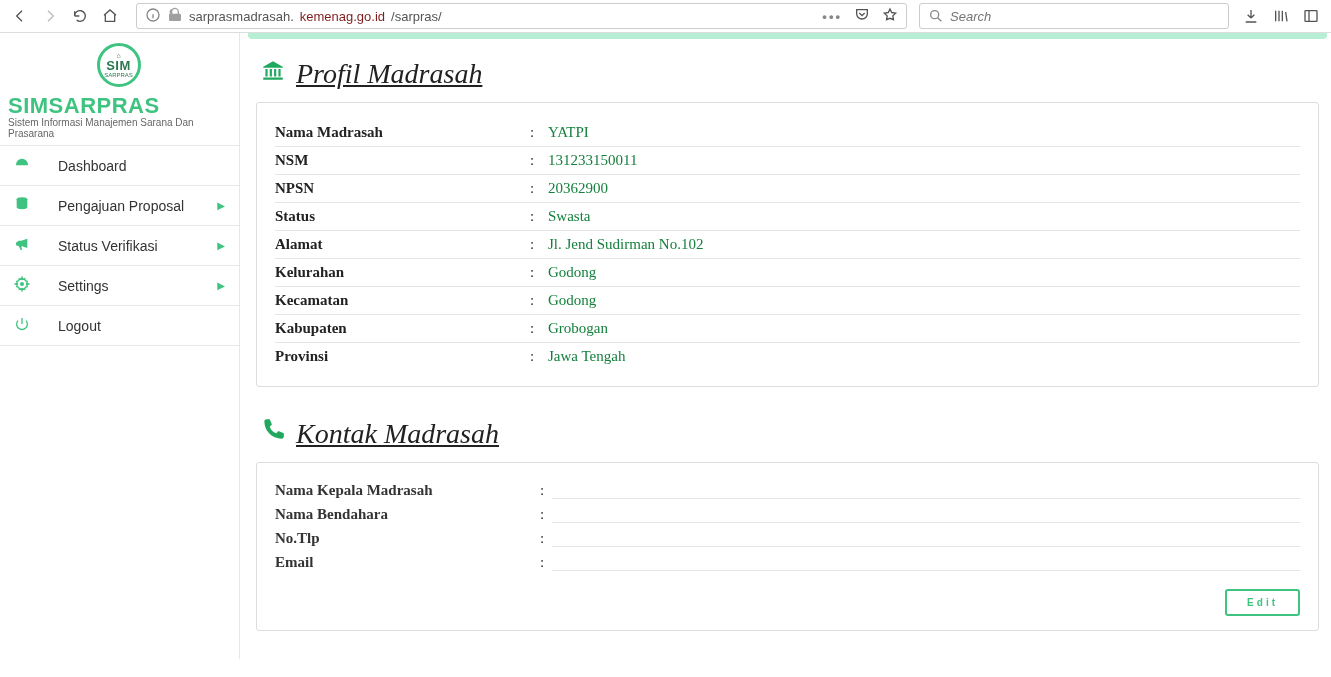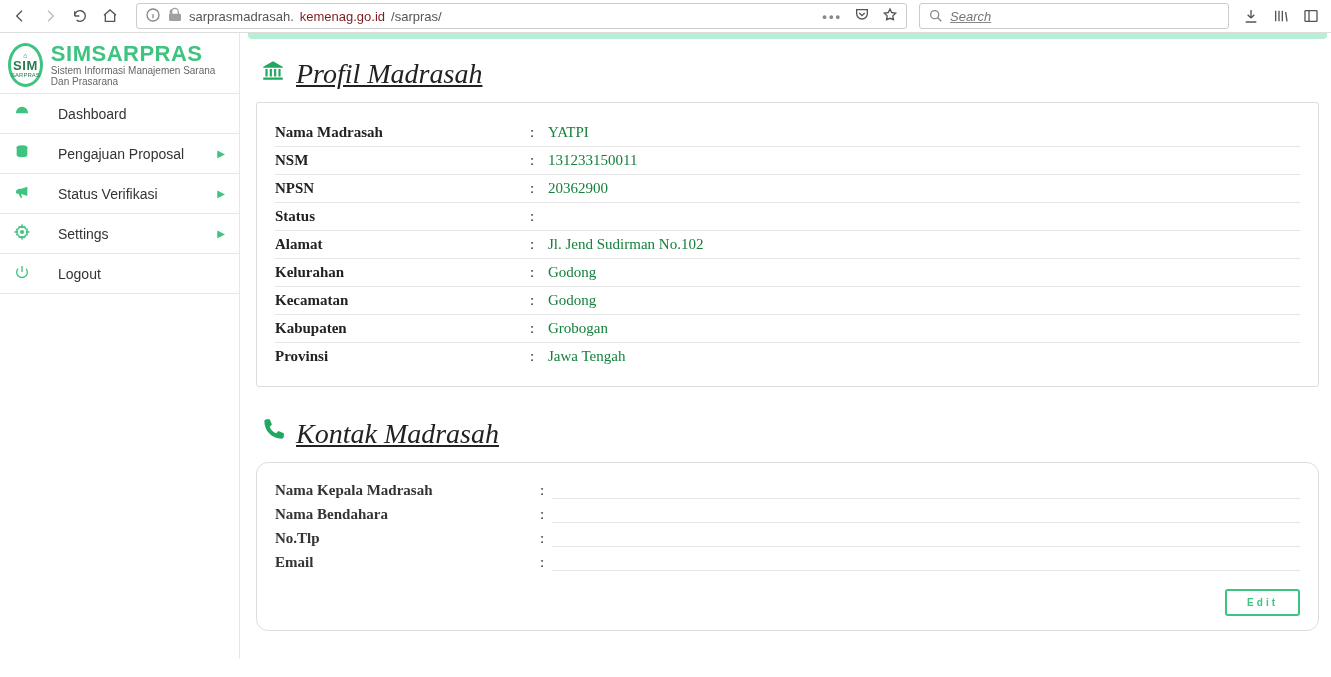--- a/index.html
+++ b/index.html
@@ -6,27 +6,27 @@
   body { font-family: "Segoe UI", Arial, sans-serif; font-size: 13px; background: #fff; color: #333; width: 1331px; }
 
   
   .browser-toolbar { height: 33px; border-bottom: 1px solid #ddd; display: flex; align-items: center; padding: 0 6px; gap: 2px; }
   .tb-btn { width: 28px; height: 28px; display: flex; align-items: center; justify-content: center; color: #555; border-radius: 4px; cursor: pointer; }
   .tb-btn svg { width: 16px; height: 16px; }
   .url-bar { flex: 1; margin: 0 10px; height: 26px; border: 1px solid #ccc; border-radius: 3px; display: flex; align-items: center; padding: 0 8px; gap: 6px; color: #555; }
   .url-bar .host { color: #7f1d1d; }
   .url-bar .info-icon, .url-bar .lock-icon { color: #888; }
   .url-spacer { flex: 1; }
-  .search-bar { width: 310px; height: 26px; border: 1px solid #ccc; border-radius: 3px; display: flex; align-items: center; padding: 0 8px; gap: 6px; color: #888; font-style: italic; margin-right: 6px; text-decoration: underline;}
+  .search-bar { width: 310px; height: 26px; border: 1px solid #ccc; border-radius: 3px; display: flex; align-items: center; padding: 0 8px; gap: 6px; color: #888; font-style: italic; margin-right: 6px;}
   .search-bar input { border: none; outline: none; flex: 1; font-style: italic; font-size: 13px; }
 
   
   .page { display: flex; }
   .sidebar { width: 240px; border-right: 1px solid #e7e7e7; }
-  .logo-block { display: flex; align-items: center; gap: 8px; padding: 10px 10px 6px 8px; }
+  .logo-block { display: flex; align-items: center; gap: 8px; padding: 10px 10px 6px 8px; flex-direction: column; }
   .logo-circle { width: 44px; height: 44px; border: 3px solid #3fc380; border-radius: 50%; display: flex; flex-direction: column; align-items: center; justify-content: center; }
   .logo-circle .top { font-size: 7px; color: #2b7a4f; }
   .logo-circle .mid { font-size: 13px; font-weight: bold; color: #2b7a4f; letter-spacing: 0.5px; line-height: 1; }
   .logo-circle .bot { font-size: 6px; color: #2b7a4f; }
   .logo-text .title { font-size: 22px; font-weight: 700; color: #3fc380; letter-spacing: 0.5px; line-height: 1; }
   .logo-text .sub { font-size: 10px; color: #666; }
 
   .nav { list-style: none; border-top: 1px solid #e7e7e7; }
   .nav li { border-bottom: 1px solid #e7e7e7; font-size: 14px; cursor: pointer; }
   .nav a { display: flex; align-items: center; gap: 28px; padding: 10px 14px; color: #333; text-decoration: none; }
@@ -41,21 +41,21 @@
   .section-title .sec-icon { color: #21a85f; }
 
   .card { border: 1px solid #ddd; border-radius: 3px; margin: 0 8px 30px 8px; padding: 16px 18px; font-family: Georgia, "Times New Roman", serif; }
 
   .row { display: flex; align-items: center; border-bottom: 1px solid #e5e5e5; padding: 5px 0; }
   .row:last-child { border-bottom: none; }
   .row .label { width: 255px; font-weight: bold; font-size: 15px; color: #222; }
   .row .colon { width: 18px; font-size: 15px; }
   .row .value { flex: 1; font-size: 15px; color: #15803d; }
 
-  .card2 { font-family: Georgia, "Times New Roman", serif; border: 1px solid #ddd; border-radius: 12px; margin: 0 8px 8px 8px; padding: 16px 18px 14px 18px; }
+  .card2 { font-family: Georgia, "Times New Roman", serif; border: 1px solid #ddd; border-radius: 3px; margin: 0 8px 8px 8px; padding: 16px 18px 14px 18px; }
   .row2 { display: flex; align-items: center; padding: 2px 0 4px 0; }
   .row2 .label { width: 265px; font-weight: bold; font-size: 15px; }
   .row2 .colon { width: 12px; font-size: 15px; }
   .row2 .value { flex: 1; border-bottom: 1px solid #e5e5e5; height: 18px; }
 
   .edit-row { text-align: right; margin-top: 14px; }
   .edit-btn { border: 2px solid #3fc380; color: #3fc380; background: #fff; font-weight: bold; letter-spacing: 3px; padding: 6px 20px; border-radius: 3px; font-size: 10px; cursor: pointer; font-family: Arial, sans-serif; }
 
   
   svg.ic16 { width: 16px; height: 16px; }
@@ -237,20 +237,21 @@
           <div class="value">131233150011</div>
         </div>
       <div class="row">
           <div class="label">NPSN</div>
           <div class="colon">:</div>
           <div class="value">20362900</div>
         </div>
       <div class="row">
           <div class="label">Status</div>
           <div class="colon">:</div>
+          <div class="value">Swasta</div>
         </div>
       <div class="row">
           <div class="label">Alamat</div>
           <div class="colon">:</div>
           <div class="value">Jl. Jend Sudirman No.102</div>
         </div>
       <div class="row">
           <div class="label">Kelurahan</div>
           <div class="colon">:</div>
           <div class="value">Godong</div>

